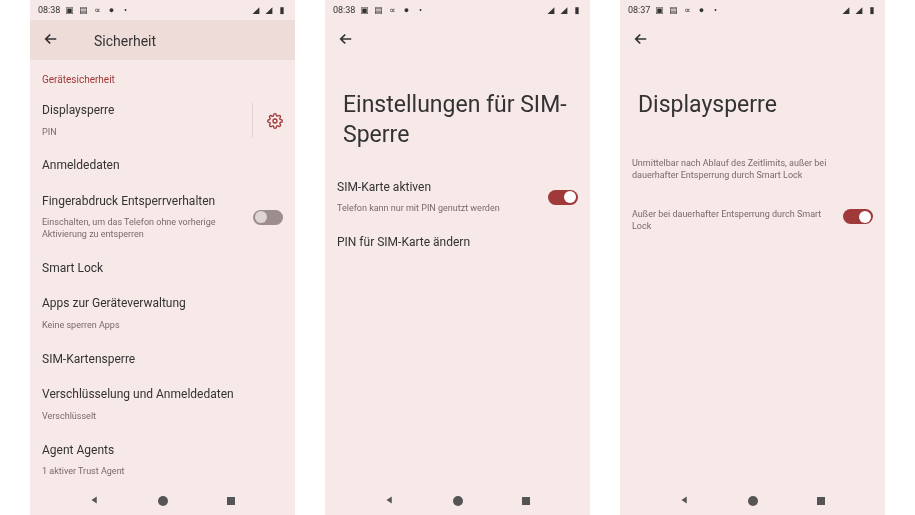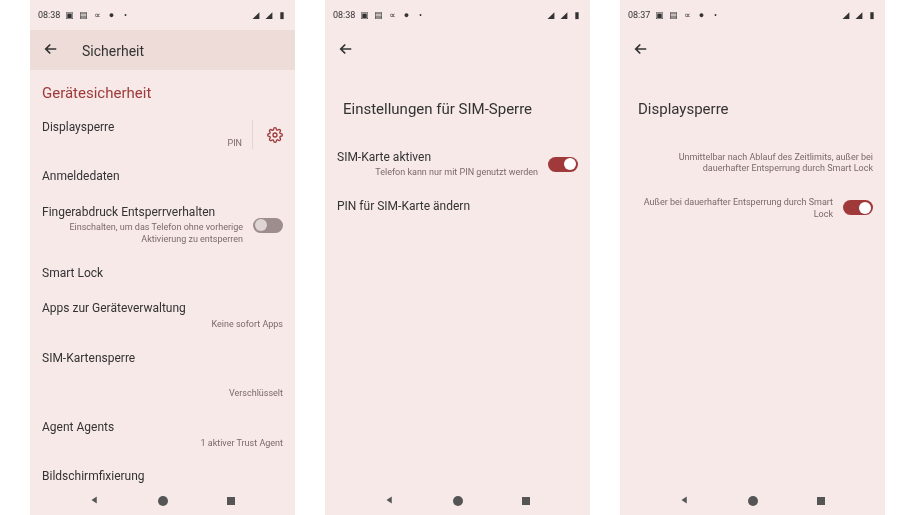--- a/index.html
+++ b/index.html
@@ -14,54 +14,54 @@
   .phone {
     width: 268px;
     height: 515px;
     background: #f7e9e8;
     position: relative;
     display: flex;
     flex-direction: column;
     overflow: hidden;
   }
   .status-bar {
-    height: 30px;
+    height: 20px;
     display: flex;
     justify-content: space-between;
     align-items: center;
     padding: 0 8px;
     font-size: 9px;
     color: #333;
   }
   .status-left { display: flex; align-items: center; gap: 4px; }
   .status-right { display: flex; align-items: center; gap: 3px; }
   .status-icon { width: 10px; height: 10px; display: inline-flex; align-items: center; justify-content: center; }
   .header {
     display: flex;
     align-items: center;
     padding: 10px 12px 8px;
-    gap: 22px;
+    gap: 34px;
     background: #eedcd9;
   }
   .header-plain {
     display: flex;
     align-items: center;
     padding: 10px 12px 8px;
     gap: 18px;
   }
   .back-arrow { font-size: 18px; color: #333; cursor: pointer; }
   .header-title { font-size: 14px; color: #333; }
   .big-title {
-    font-size: 15px;
+    font-size: 23px;
     color: #333;
     padding: 30px 18px 20px;
     line-height: 1.3;
   }
   .section-label {
-    font-size: 15px;
+    font-size: 10px;
     color: #a03a3a;
     padding: 14px 12px 8px;
   }
   .content { flex: 1; overflow: hidden; }
   .row {
     padding: 10px 12px;
     display: flex;
     align-items: center;
     justify-content: space-between;
     gap: 10px;
@@ -69,22 +69,21 @@
   .row-text { flex: 1; }
   .row-title {
     font-size: 12px;
     color: #333;
     line-height: 1.3;
   }
   .row-sub {
     font-size: 9px;
     color: #7a6a6a;
     line-height: 1.3;
-    margin-top: 2px;
-    text-align: right;
+    margin-top: 8px;
   }
   .gear-icon { color: #a03a3a; width: 16px; height: 16px; }
   .toggle {
     width: 30px;
     height: 15px;
     border-radius: 8px;
     position: relative;
     flex-shrink: 0;
   }
   .toggle::after {
@@ -172,32 +171,33 @@
 
     <div class="row">
       <div class="row-text">
         <div class="row-title">Smart Lock</div>
       </div>
     </div>
 
     <div class="row">
       <div class="row-text">
         <div class="row-title">Apps zur Geräteverwaltung</div>
-        <div class="row-sub">Keine sofort Apps</div>
+        <div class="row-sub">Keine sperren Apps</div>
       </div>
     </div>
 
     <div class="row">
       <div class="row-text">
         <div class="row-title">SIM-Kartensperre</div>
       </div>
     </div>
 
     <div class="row">
       <div class="row-text">
+        <div class="row-title">Verschlüsselung und Anmeldedaten</div>
         <div class="row-sub">Verschlüsselt</div>
       </div>
     </div>
 
     <div class="row">
       <div class="row-text">
         <div class="row-title">Agent Agents</div>
         <div class="row-sub">1 aktiver Trust Agent</div>
       </div>
     </div>

